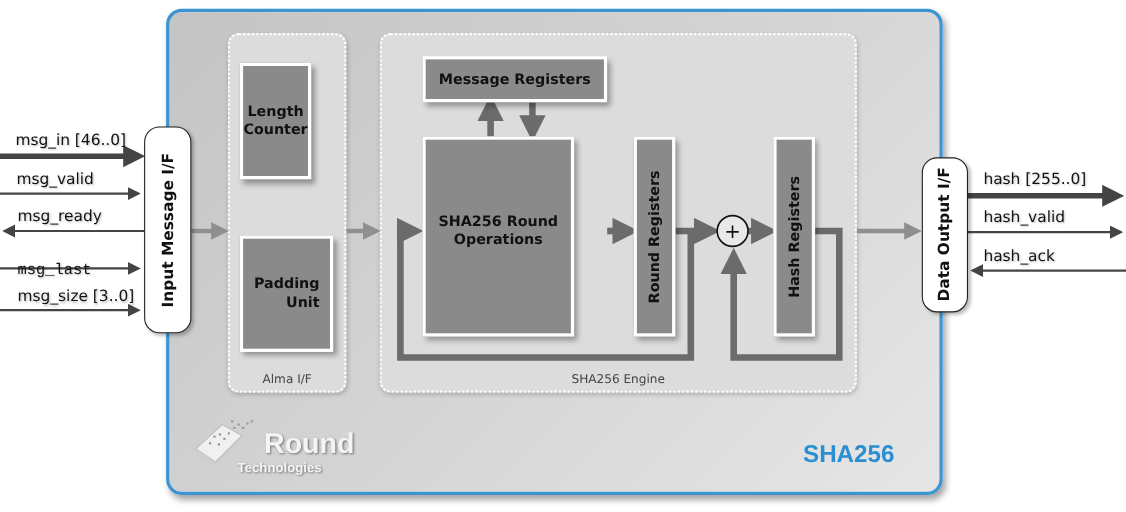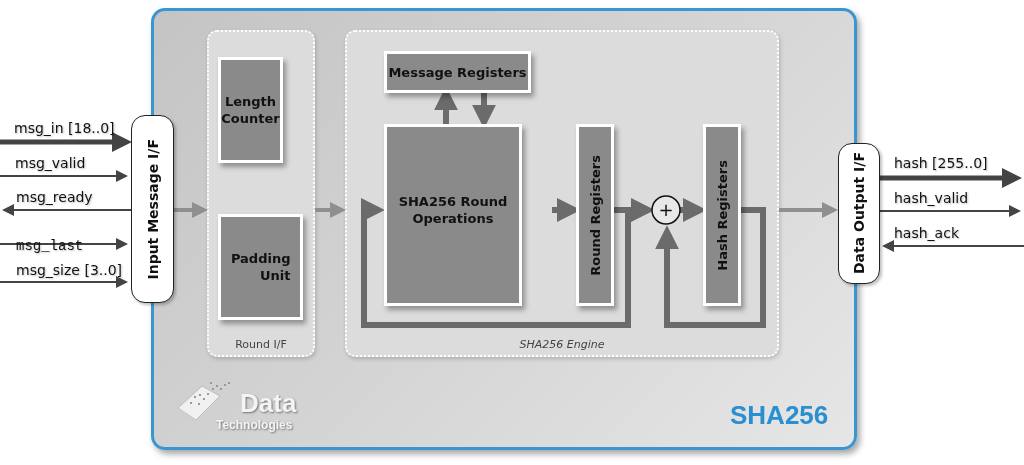--- a/index.html
+++ b/index.html
@@ -13,42 +13,42 @@
            box-shadow:1px 2px 4px rgba(0,0,0,0.18); }
   .group-label { font-size:11px; color:#444; text-align:center; width:100%; position:absolute; bottom:4px; left:0; }
   .block { background:#8a8a8a; border:3px solid #ffffff; box-sizing:border-box;
            box-shadow:3px 4px 5px rgba(0,0,0,0.35); display:flex; align-items:center; justify-content:center;
            text-align:center; font-weight:bold; font-size:13px; color:#111; line-height:17px; }
   .vtext { writing-mode:vertical-rl; transform:rotate(180deg); white-space:nowrap; }
   .iface { background:#ffffff; border:1.5px solid #222; border-radius:14px; box-sizing:border-box;
            display:flex; align-items:center; justify-content:center; font-weight:bold; font-size:14px; color:#111;
            box-shadow:2px 2px 3px rgba(0,0,0,0.25); }
   .sig { font-size:14px; color:#111; position:absolute; white-space:nowrap; text-shadow:1px 1px 2px rgba(0,0,0,0.25); }
-  .title { position:absolute; left:730px; top:400px; font-weight:bold; font-size:26px; color:#2a8fd0;
+  .title { position:absolute; left:730px; top:400px; font-weight:bold; font-size:22px; color:#2a8fd0;
            font-family:"Liberation Sans", sans-serif; }
   .logo-text { position:absolute; color:#f4f4f4; font-weight:bold; text-shadow:1px 1px 2px rgba(0,0,0,0.45);
                font-family:"Liberation Sans", sans-serif; }
   svg.wires { position:absolute; left:0; top:0; }
 </style>
 </head>
 <body>
 
 <div class="abs core"></div>
 
 <div class="abs group" style="left:207px; top:30px; width:108px; height:327px;">
-  <div class="group-label">Round I/F</div>
+  <div class="group-label">Alma I/F</div>
 </div>
 <div class="abs block" style="left:218px; top:57px; width:65px; height:106px;">
   <span style="width:60px;">Length Counter</span>
 </div>
 <div class="abs block" style="left:218px; top:214px; width:85px; height:106px;text-align:right;">
   <span style="width:60px;">Padding Unit</span>
 </div>
 
-<div class="abs group" style="left:345px; top:30px; width:434px; height:327px;font-style:italic;">
+<div class="abs group" style="left:345px; top:30px; width:434px; height:327px;">
   <div class="group-label">SHA256 Engine</div>
 </div>
 
 <svg class="wires" width="1024" height="465">
   <defs>
     <marker id="ahDark" markerWidth="4" markerHeight="4" refX="2.2" refY="2" orient="auto" markerUnits="strokeWidth">
       <path d="M0,0 L4,2 L0,4 z" fill="#6b6b6b"></path>
     </marker>
     <marker id="ahBlack" markerWidth="6" markerHeight="6" refX="3" refY="3" orient="auto" markerUnits="strokeWidth">
       <path d="M0,0 L6,3 L0,6 z" fill="#444"></path>
@@ -82,41 +82,41 @@
   <line x1="614" y1="210" x2="644" y2="210" stroke="#6b6b6b" stroke-width="6" marker-end="url(#ahDark)"></line>
   <polyline points="628,210 628,325 364,325 364,210 374,210" fill="none" stroke="#6b6b6b" stroke-width="6" marker-end="url(#ahDark)"></polyline>
 
   <line x1="680" y1="210" x2="696" y2="210" stroke="#6b6b6b" stroke-width="6" marker-end="url(#ahDark)"></line>
   <polyline points="740,210 763,210 763,325 667,325 667,236" fill="none" stroke="#6b6b6b" stroke-width="6" marker-end="url(#ahDark)"></polyline>
 
   <circle cx="666" cy="210" r="14" fill="#e8e8e8" stroke="#111" stroke-width="1.5"></circle>
   <text x="666" y="216" font-size="18" text-anchor="middle" fill="#111" font-family="DejaVu Sans, sans-serif">+</text>
 </svg>
 
-<div class="abs block" style="left:384px; top:51px; width:147px; height:42px;">
+<div class="abs block" style="left:384px; top:51px; width:168px; height:42px;">
   <span>Message Registers</span>
 </div>
 <div class="abs block" style="left:384px; top:124px; width:138px; height:182px; align-items:flex-start; padding-top:66px;">
   <span style="width:110px;">SHA256 Round Operations</span>
 </div>
 <div class="abs block" style="left:576px; top:124px; width:38px; height:182px;">
   <span class="vtext">Round Registers</span>
 </div>
 <div class="abs block" style="left:703px; top:124px; width:38px; height:182px;">
   <span class="vtext">Hash Registers</span>
 </div>
 
 <div class="abs iface" style="left:131px; top:115px; width:43px; height:188px;">
   <span class="vtext">Input Message I/F</span>
 </div>
 <div class="abs iface" style="left:838px; top:143px; width:42px; height:141px;">
   <span class="vtext">Data Output I/F</span>
 </div>
 
-<span class="sig" style="left:14px; top:120px;">msg_in [18..0]</span>
+<span class="sig" style="left:14px; top:120px;">msg_in [46..0]</span>
 <span class="sig" style="left:15px; top:155px;">msg_valid</span>
 <span class="sig" style="left:16px; top:189px;">msg_ready</span>
 <span class="sig" style="left:16px; top:238px;font-family:Liberation Mono, monospace;">msg_last</span>
 <span class="sig" style="left:16px; top:262px;">msg_size [3..0]</span>
 
 <span class="sig" style="left:894px; top:155px;">hash [255..0]</span>
 <span class="sig" style="left:894px; top:190px;text-align:center;">hash_valid</span>
 <span class="sig" style="left:894px; top:225px;">hash_ack</span>
 
 <svg class="abs" style="left:172px; top:378px;" width="72" height="56">
@@ -130,16 +130,16 @@
       <rect x="26" y="25" width="2" height="2"></rect>
       <rect x="35" y="15" width="2" height="2"></rect>
     <rect x="40" y="10" width="2" height="2"></rect>
       <rect x="44" y="7" width="2" height="2"></rect>
       <rect x="48" y="10" width="2" height="2"></rect>
     <rect x="52" y="6" width="2" height="2"></rect>
       <rect x="56" y="4" width="2" height="2"></rect>
       <rect x="38" y="4" width="2" height="2"></rect>
   </g>
 </svg>
-<span class="logo-text" style="left:240px; top:388px; font-size:26px;">Data</span>
+<span class="logo-text" style="left:240px; top:388px; font-size:26px;">Round</span>
 <span class="logo-text" style="left:216px; top:418px; font-size:12px;">Technologies</span>
 
 <div class="title">SHA256</div>
 
 </body></html>

